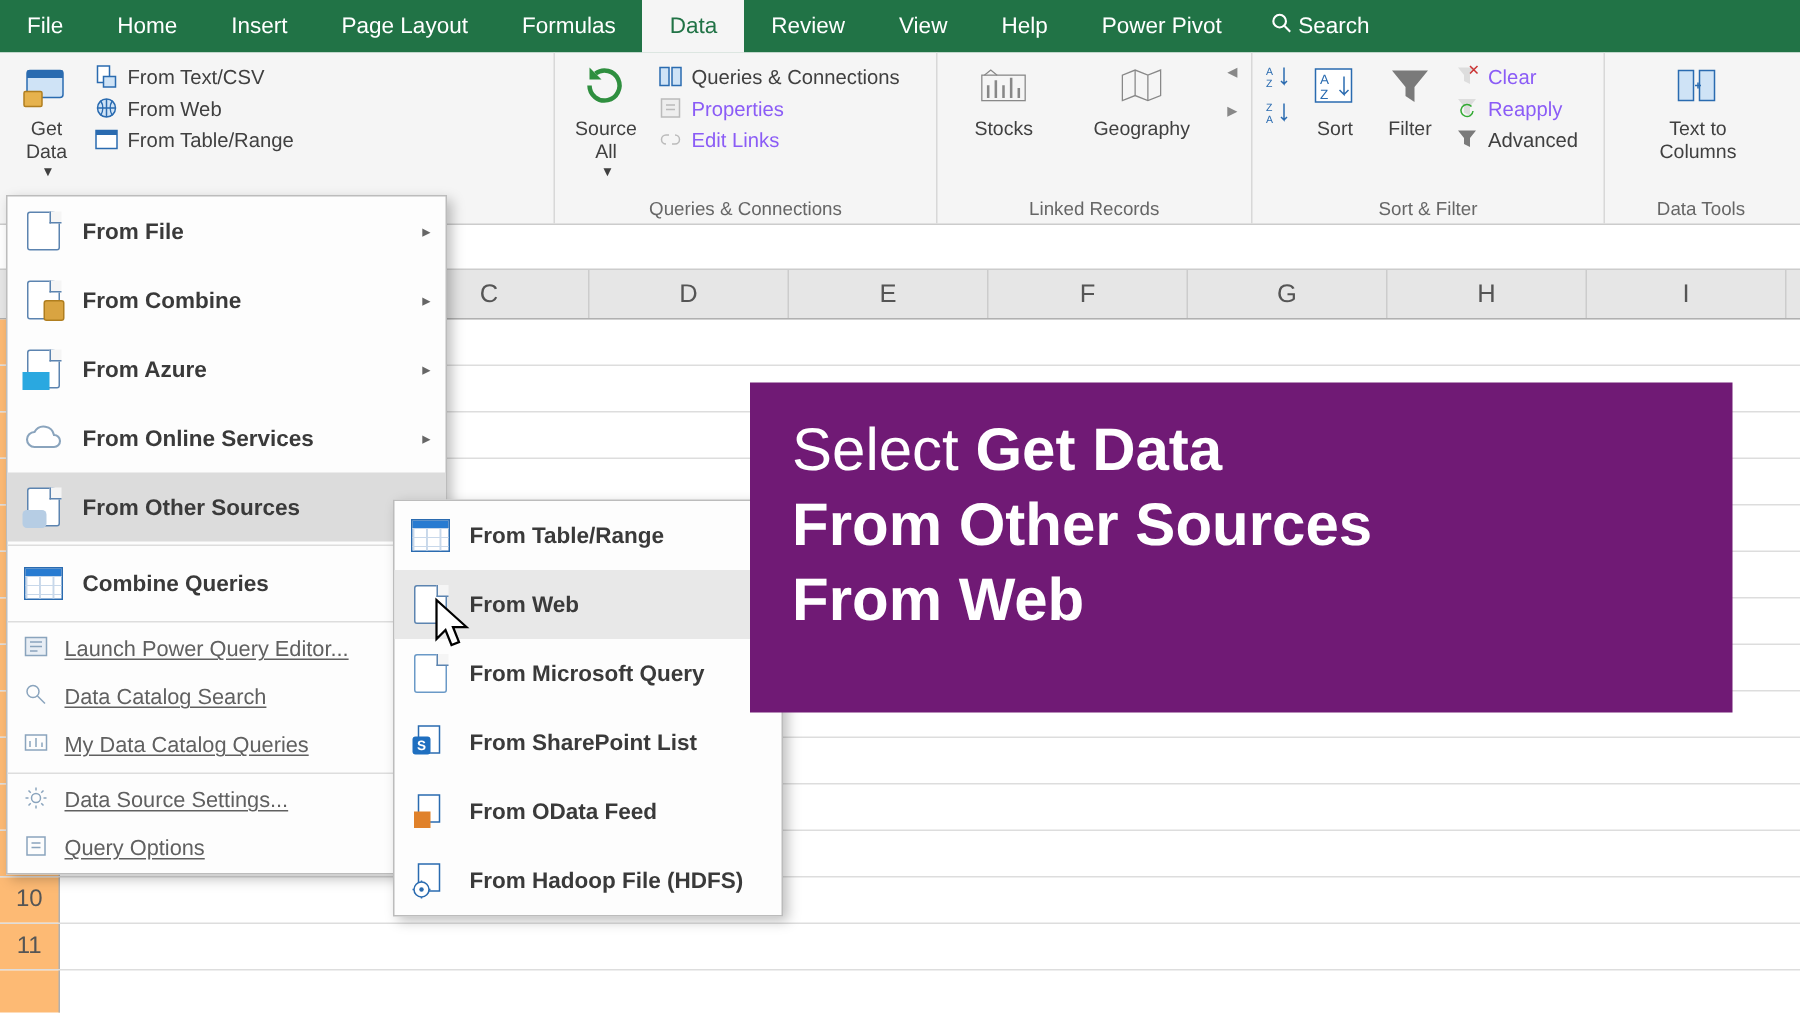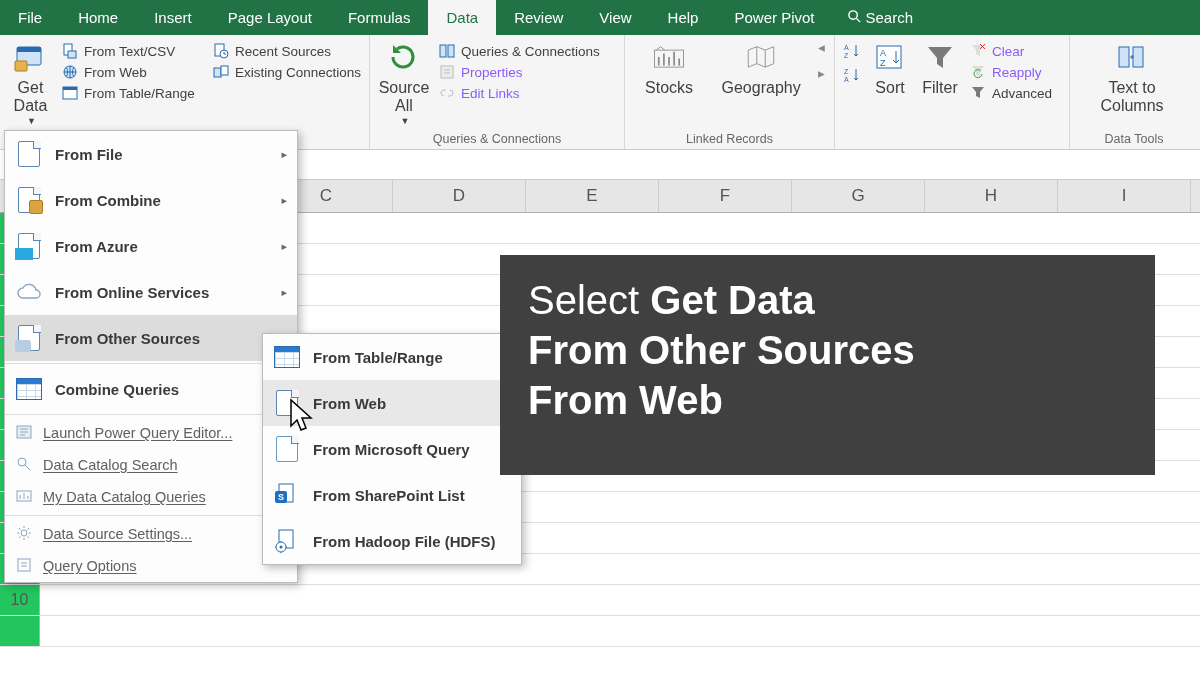--- a/index.html
+++ b/index.html
@@ -12,56 +12,56 @@
   .tabstrip .search { display: flex; align-items: center; gap: 4px; padding: 0 14px; }
   .tabstrip .search svg { width: 15px; height: 15px; }
 
   
   .ribbon { height: 115px; background: #f5f5f5; border-bottom: 1px solid #ccc; display: flex; font-size: 13.5px; color: #404040; position: relative; }
   .rgroup { border-right: 1px solid #d8d8d8; display: flex; flex-direction: column; justify-content: space-between; padding: 4px 6px 0 6px; height: 100%; }
   .rgroup .glabel { text-align: center; font-size: 12.5px; color: #666; padding: 1px 0 3px 0; }
   .rgroup .gbody { display: flex; flex: 1; align-items: flex-start; gap: 4px; }
   .bigbtn { display: flex; flex-direction: column; align-items: center; justify-content: flex-start; width: 56px; padding-top: 2px; cursor: pointer; text-align:center; line-height:1.15;}
   .bigbtn .ico { width: 34px; height: 34px; margin-bottom: 4px; display:flex; align-items:center; justify-content:center;}
-  .bigbtn .lbl { font-size: 16px; }
+  .bigbtn .lbl { font-size: 13px; }
   .vlist { display: flex; flex-direction: column; gap: 1px; padding-top: 2px; }
   .smallbtn { display: flex; align-items: center; gap: 5px; padding: 1px 2px; cursor: pointer; white-space: nowrap; }
   .smallbtn .ico { width: 18px; height: 18px; display:flex; align-items:center; justify-content:center; flex:0 0 18px;}
   .disabled { color: #8b5cf6; }
   .drop-caret { font-size: 9px; margin-left: 2px; }
 
   
   .formulabar { height: 30px; border-bottom: 1px solid #ccc; display:flex; align-items:flex-end; font-size:14px; color:#666;}
   .formulabar .fx { padding: 0 10px 0 280px; font-style: italic; }
 
   
   .colhdr { height: 33px; background:#e6e6e6; border-bottom:1px solid #b0b0b0; display:flex; font-size:17px; color:#555;}
   .colhdr .rowhead { width: 40px; border-right:1px solid #b0b0b0; }
   .colhdr .col { flex:0 0 133px; border-right:1px solid #ccc; display:flex; align-items:center; justify-content:center; }
 
   
   .grid { position:relative; }
   .gridrow { height: 31px; display:flex; border-bottom:1px solid #ddd;}
-  .gridrow .rowhead { width:40px; background:#22c55e; border-right:1px solid #b0b0b0; display:flex; align-items:center; justify-content:center; font-size:16px; color:#555;}
+  .gridrow .rowhead { width:40px; background:#fdba74; border-right:1px solid #b0b0b0; display:flex; align-items:center; justify-content:center; font-size:16px; color:#555;}
 
   
   .menu { position:absolute; background:#fdfdfd; border:1px solid #bcbcbc; box-shadow: 3px 3px 8px rgba(0,0,0,.25); font-size:15px; color:#3a3a3a; }
   .menu .mitem { display:flex; align-items:center; padding: 8px 14px 8px 10px; gap:12px; cursor:pointer; position:relative; min-height:46px;}
   .menu .mitem.small { min-height: 32px; padding: 4px 14px 4px 38px; font-size: 14.5px; color:#606060;}
   .menu .mitem:hover, .menu .mitem.hover { background:#e8e8e8; }
   .menu .mitem.selected { background:#dcdcdc; }
   .menu .mitem .mico { width:28px; height:28px; flex:0 0 28px; display:flex; align-items:center; justify-content:center;}
   .menu .mitem .arrow { position:absolute; right:10px; font-size:11px; color:#666;}
   .menu .sep { height:0; border-top:1px solid #ddd; margin: 2px 0;}
   .menu1 { left: 4px; top: 130px; width: 294px; text-align: center; }
   .menu2 { left: 262px; top: 333px; width: 260px; }
   .menu .mitem b { font-weight:600; }
 
   
-  .callout { position:absolute; left: 500px; top: 255px; width: 655px; height: 220px; background:#404040; color:#fff; padding: 20px 28px; font-size:40px; line-height:1.25; font-weight:300;}
+  .callout { position:absolute; left: 500px; top: 255px; width: 655px; height: 220px; background:#701a75; color:#fff; padding: 20px 28px; font-size:40px; line-height:1.25; font-weight:300;}
   .callout .bold { font-weight:600; }
 
   
   .page { width:22px; height:26px; border:1.5px solid #5c84b0; border-radius:2px 5px 2px 2px; position:relative; background:#fff;}
   .page::before{content:"";position:absolute;top:-1.5px;right:-1.5px;width:7px;height:7px;background:#f5f5f5;border-left:1.5px solid #5c84b0;border-bottom:1.5px solid #5c84b0;}
   .page.db::after{content:"";position:absolute;bottom:-2px;right:-4px;width:12px;height:12px;border-radius:2px;background:#d9a441;border:1px solid #b07e1f;}
   .page.azure::after{content:"";position:absolute;bottom:-2px;left:-4px;width:18px;height:12px;background:#2aa8e0;}
   .page.generic::after{content:"";position:absolute;bottom:-2px;left:-4px;width:16px;height:12px;background:#b6cde4;border-radius:3px;}
   .tbl-ico{width:26px;height:22px;background:linear-gradient(#287bd1,#287bd1) 0 0/100% 5px no-repeat,linear-gradient(#fff,#fff);border:1.5px solid #2a6bb0;position:relative;}
   .tbl-ico::before{content:"";position:absolute;inset:5px 0 0 0;background-image:linear-gradient(#c8d8ea 1px,transparent 1px),linear-gradient(90deg,#c8d8ea 1px,transparent 1px);background-size:9px 6px;}
@@ -131,41 +131,20 @@
         <div class="smallbtn">
             <span class="ico">
               <svg viewBox="0 0 18 18">
                 <rect x="2" y="3" width="14" height="12" fill="#fff" stroke="#2a6bb0"></rect>
                 <rect x="2" y="3" width="14" height="3" fill="#2a6bb0"></rect>
               </svg>
             </span>
             <span>From Table/Range</span>
           </div>
       </div>
-      <div class="vlist" style="width:155px;">
-        <div class="smallbtn">
-            <span class="ico">
-              <svg viewBox="0 0 18 18">
-                <rect x="3" y="2" width="9" height="12" fill="#fff" stroke="#2a6bb0"></rect>
-                <circle cx="12" cy="12" r="4" fill="#fff" stroke="#2a6bb0"></circle>
-                <path d="M12 10v2h2" stroke="#2a6bb0" fill="none"></path>
-              </svg>
-            </span>
-            <span>Recent Sources</span>
-          </div>
-        <div class="smallbtn">
-            <span class="ico">
-              <svg viewBox="0 0 18 18">
-                <rect x="2" y="5" width="7" height="9" fill="#cfe3f6" stroke="#2a6bb0"></rect>
-                <rect x="9" y="3" width="7" height="9" fill="#fff" stroke="#2a6bb0"></rect>
-              </svg>
-            </span>
-            <span>Existing Connections</span>
-          </div>
-      </div>
     </div>
     <div class="glabel">&nbsp;</div>
   </div>
 
   <div class="rgroup" style="width:255px;">
     <div class="gbody">
       <div class="bigbtn">
         <span class="ico">
             <svg viewBox="0 0 34 34">
               <path d="M10 8a10 10 0 1 1-4 8" fill="none" stroke="#2f8f3f" stroke-width="3"></path>
@@ -300,20 +279,21 @@
         <div class="smallbtn">
             <span class="ico">
               <svg viewBox="0 0 18 18">
                 <path d="M3 3h12l-4 5v6l-4-2V8z" fill="#7a7a7a"></path>
               </svg>
             </span>
             <span>Advanced</span>
           </div>
       </div>
     </div>
+    <div class="glabel">Sort &amp; Filter</div>
   </div>
 
   <div class="rgroup" style="width:128px;border-right:none;align-items:center;">
     <div class="gbody">
       <div class="bigbtn" style="width:64px">
         <span class="ico">
             <svg viewBox="0 0 34 34">
               <rect x="4" y="6" width="10" height="20" fill="#cfe3f6" stroke="#2a6bb0"></rect>
               <rect x="18" y="6" width="10" height="20" fill="#cfe3f6" stroke="#2a6bb0"></rect>
               <path d="M15 16h4m-2-2v4" stroke="#2a6bb0"></path>
@@ -391,20 +371,23 @@
   <div class="gridrow">
       <div class="rowhead"></div>
     </div>
   <div class="gridrow">
       <div class="rowhead"></div>
     </div>
   <div class="gridrow">
       <div class="rowhead">10</div>
     </div>
   <div class="gridrow">
+      <div class="rowhead">11</div>
+    </div>
+  <div class="gridrow">
       <div class="rowhead"></div>
     </div>
 </div>
 
 <div class="menu menu1">
   <div class="mitem">
     <span class="mico">
         <span class="page"></span>
       </span>
     <b>From File</b>
@@ -513,20 +496,29 @@
           <rect x="2" y="10" width="12" height="12" rx="2" fill="#1f6fc0"></rect>
           <text x="5" y="19" font-size="9" fill="#fff" font-weight="bold">S</text>
         </svg>
       </span>
     <b><span>From SharePoint List</span></b>
   </div>
   <div class="mitem">
     <span class="mico">
         <svg width="28" height="28" viewBox="0 0 28 28">
           <rect x="6" y="3" width="14" height="18" fill="#fff" stroke="#2a6bb0"></rect>
+          <rect x="3" y="14" width="11" height="11" fill="#e0812a"></rect>
+        </svg>
+      </span>
+    <b><span>From OData Feed</span></b>
+  </div>
+  <div class="mitem">
+    <span class="mico">
+        <svg width="28" height="28" viewBox="0 0 28 28">
+          <rect x="6" y="3" width="14" height="18" fill="#fff" stroke="#2a6bb0"></rect>
           <circle cx="8" cy="20" r="5" fill="#fff" stroke="#2a6bb0"></circle>
           <circle cx="8" cy="20" r="1.5" fill="#2a6bb0"></circle>
           <path d="M8 15v-1M3 20h-1M8 25v1M13 20h1" stroke="#2a6bb0"></path>
         </svg>
       </span>
     <b><span>From Hadoop File (HDFS)</span></b>
   </div>
 </div>
 
 <div class="cursor">

